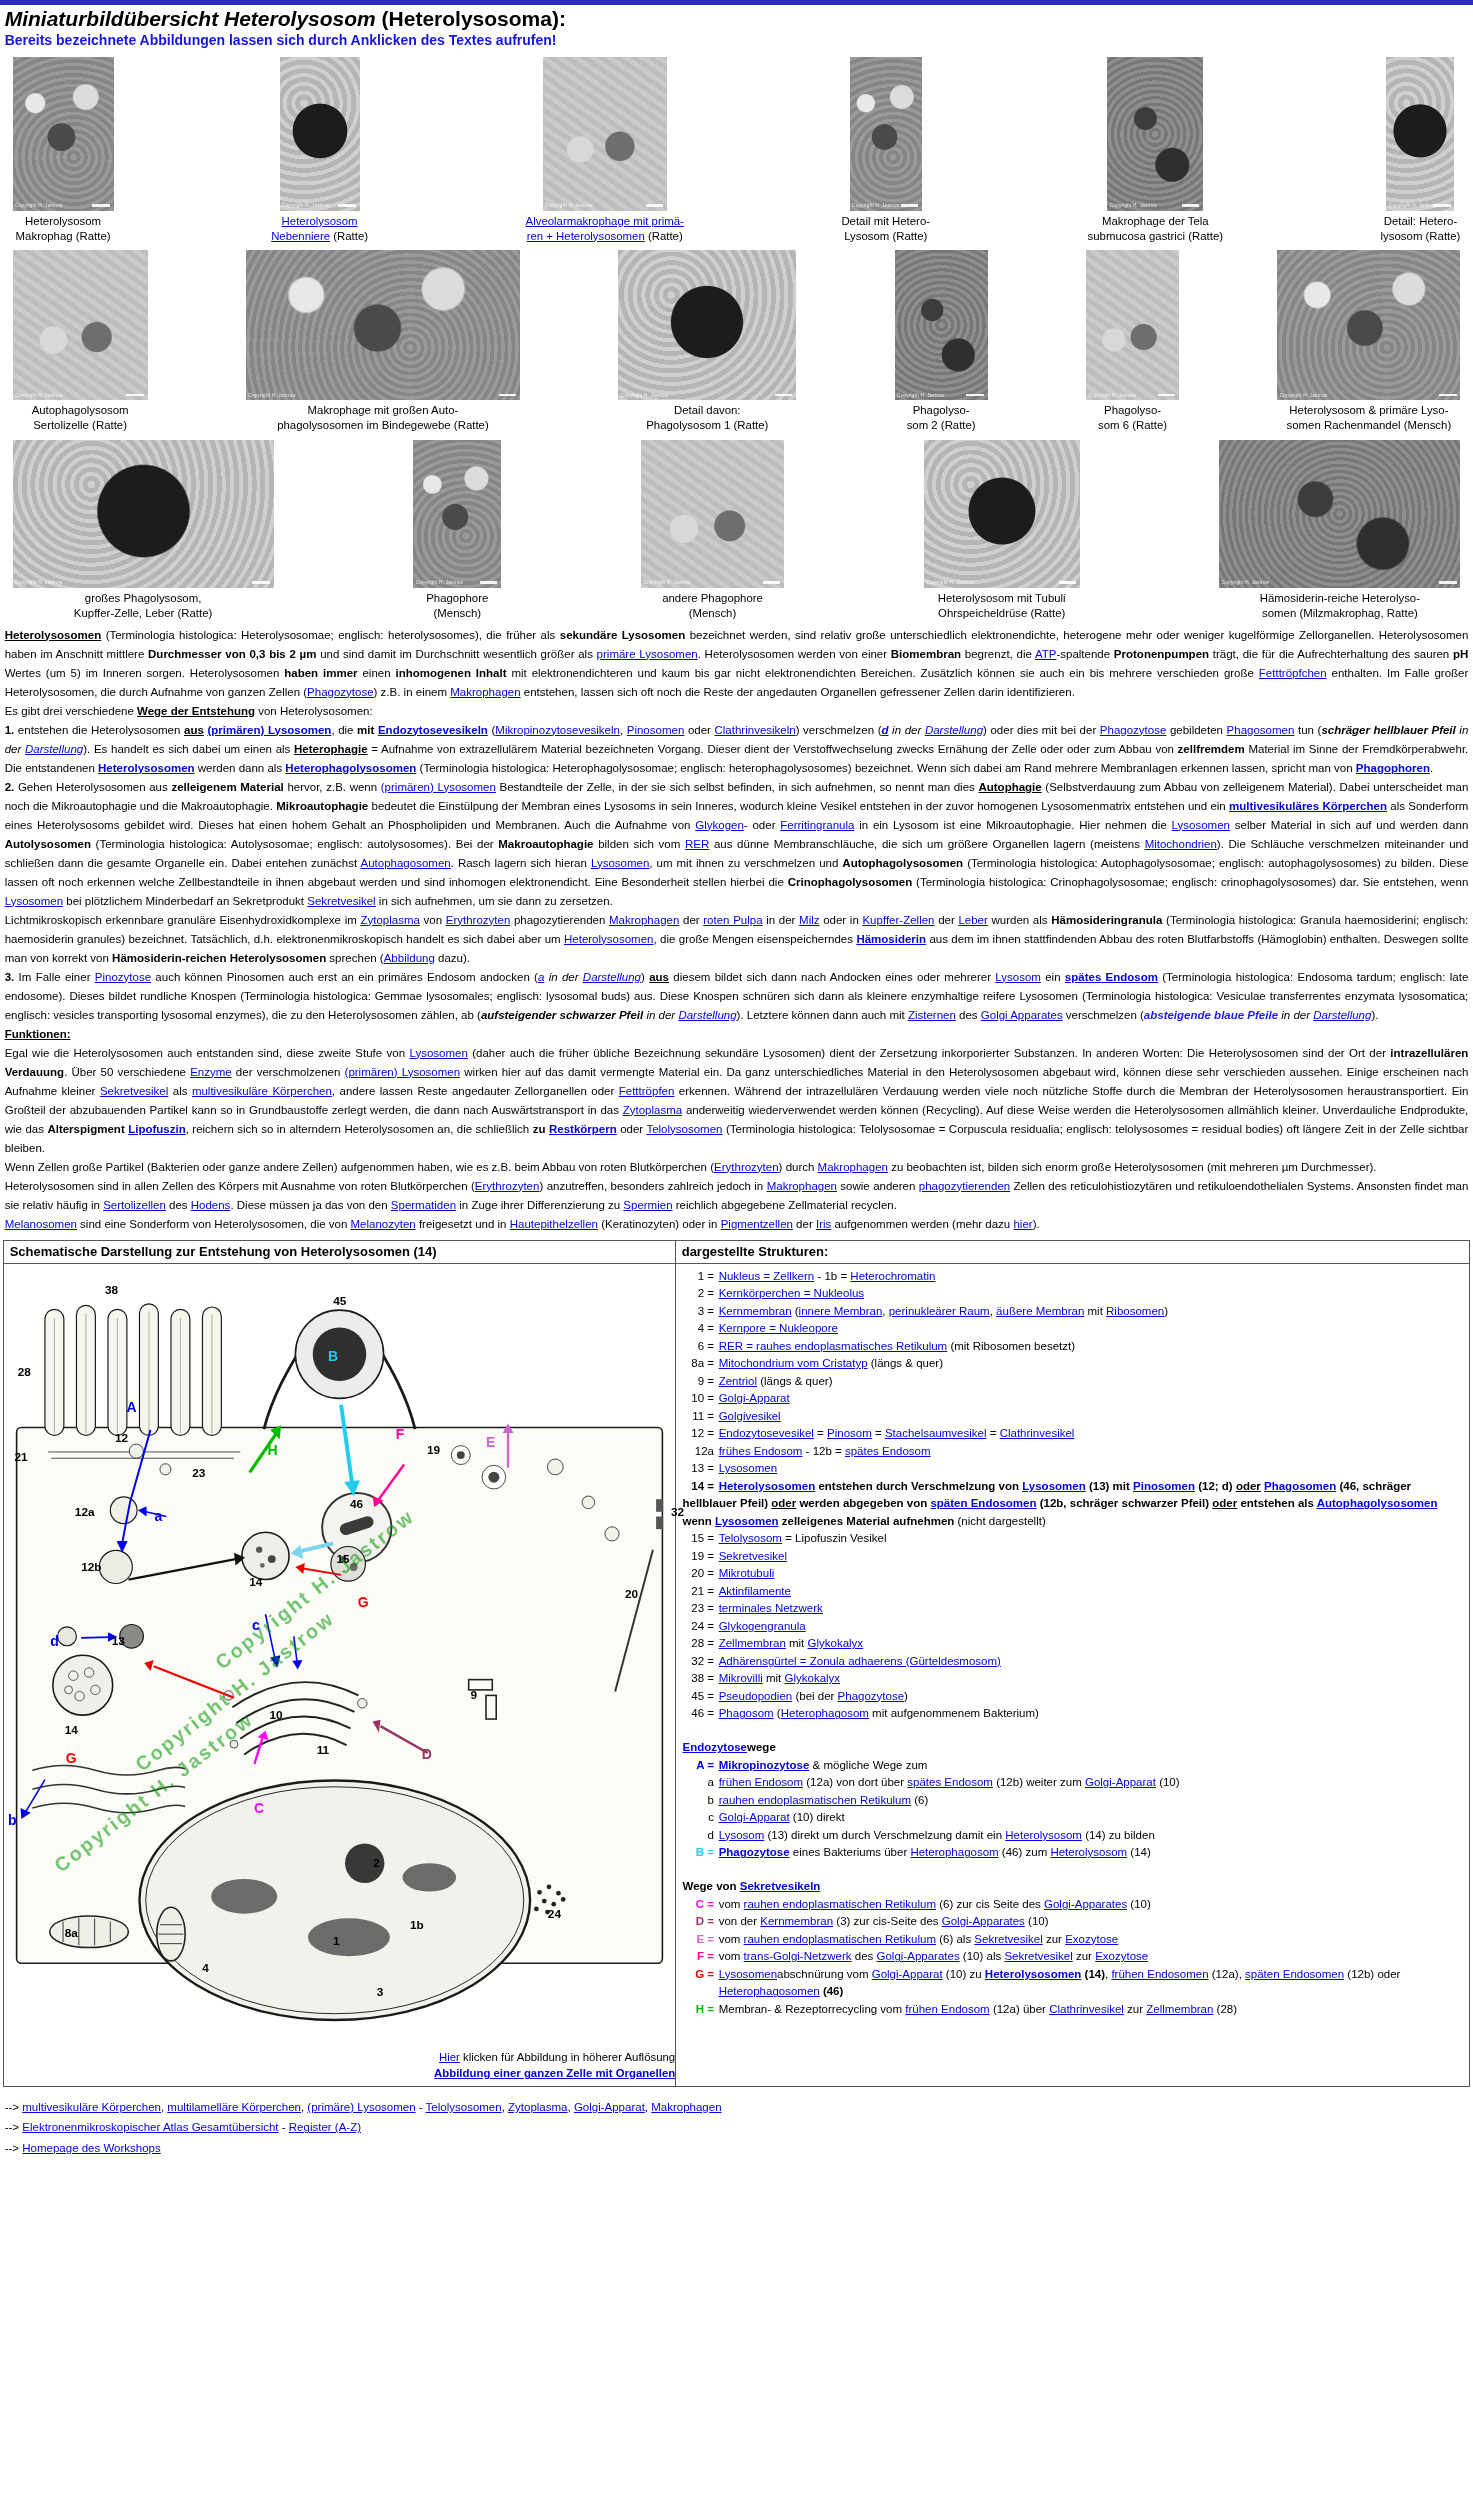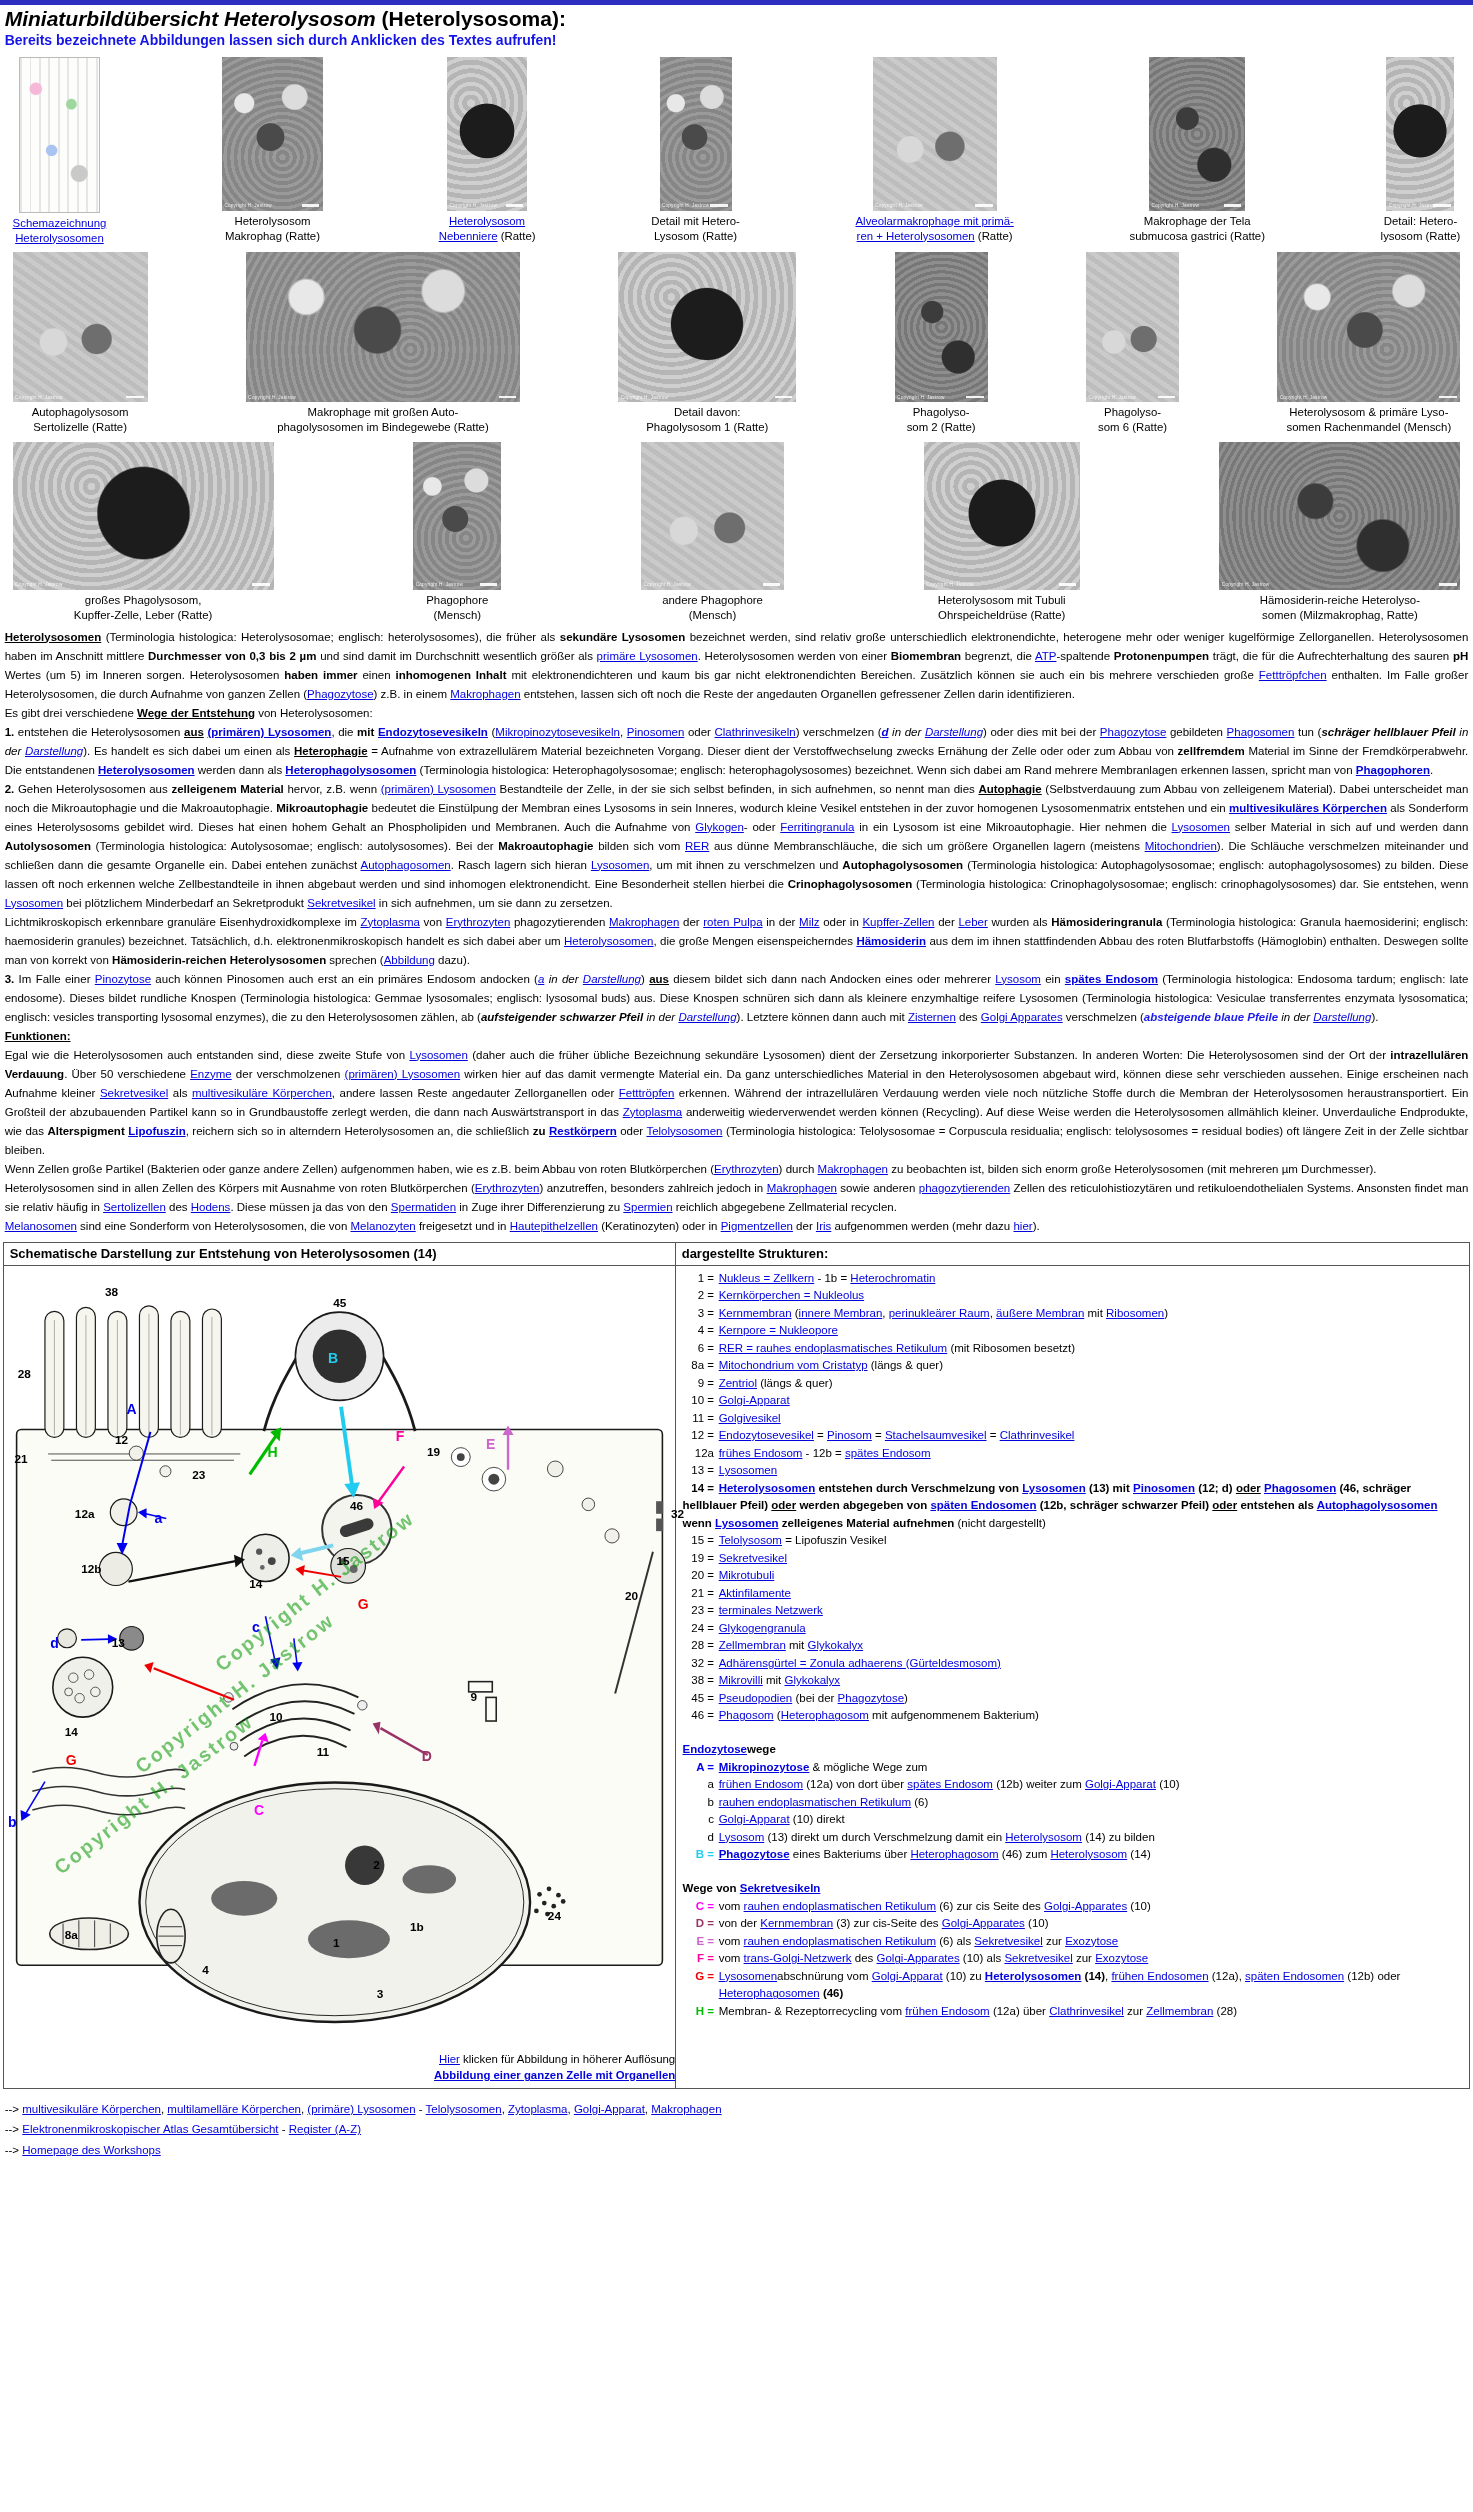--- a/index.html
+++ b/index.html
@@ -77,60 +77,53 @@
 <body>
 
 <div class="page">
   <div class="topbar"></div>
   <div class="title"><span class="s-b s-i">Miniaturbildübersicht Heterolysosom</span><span class="s-b"> (Heterolysosoma):</span></div>
   <div class="subtitle"><span class="s-b">Bereits bezeichnete Abbildungen lassen sich durch Anklicken des Textes aufrufen!</span></div>
 
   <div id="thumb-rows">
       <div class="thumb-row">
         <div class="thumb-cell">
-          <div class="thumb schem" style="width: 79px; height: 154px;"></div>
-          <div class="cap">
-            <div><a class="s-l">Schemazeichnung</a></div>
-            <div><a class="s-l">Heterolysosomen</a></div>
-          </div>
-        </div>
-        <div class="thumb-cell">
           <div class="thumb em em-a" style="width: 101px; height: 154px;">
             <span class="thumb-copy">Copyright H. Jastrow</span>
           </div>
           <div class="cap">
             <div><span>Heterolysosom</span></div>
             <div><span>Makrophag (Ratte)</span></div>
           </div>
         </div>
         <div class="thumb-cell">
           <div class="thumb em em-b" style="width: 80px; height: 154px;">
             <span class="thumb-copy">Copyright H. Jastrow</span>
           </div>
           <div class="cap">
             <div><a class="s-l">Heterolysosom</a></div>
             <div><a class="s-l">Nebenniere</a><span> (Ratte)</span></div>
           </div>
         </div>
         <div class="thumb-cell">
+          <div class="thumb em em-c" style="width: 124px; height: 154px;">
+            <span class="thumb-copy">Copyright H. Jastrow</span>
+          </div>
+          <div class="cap">
+            <div><a class="s-l">Alveolarmakrophage mit primä-</a></div>
+            <div><a class="s-l">ren + Heterolysosomen</a><span> (Ratte)</span></div>
+          </div>
+        </div>
+        <div class="thumb-cell">
           <div class="thumb em em-a" style="width: 72px; height: 154px;">
             <span class="thumb-copy">Copyright H. Jastrow</span>
           </div>
           <div class="cap">
             <div><span>Detail mit Hetero-</span></div>
             <div><span>Lysosom (Ratte)</span></div>
-          </div>
-        </div>
-        <div class="thumb-cell">
-          <div class="thumb em em-c" style="width: 124px; height: 154px;">
-            <span class="thumb-copy">Copyright H. Jastrow</span>
-          </div>
-          <div class="cap">
-            <div><a class="s-l">Alveolarmakrophage mit primä-</a></div>
-            <div><a class="s-l">ren + Heterolysosomen</a><span> (Ratte)</span></div>
           </div>
         </div>
         <div class="thumb-cell">
           <div class="thumb em em-d" style="width: 96px; height: 154px;">
             <span class="thumb-copy">Copyright H. Jastrow</span>
           </div>
           <div class="cap">
             <div><span>Makrophage der Tela</span></div>
             <div><span>submucosa gastrici (Ratte)</span></div>
           </div>

